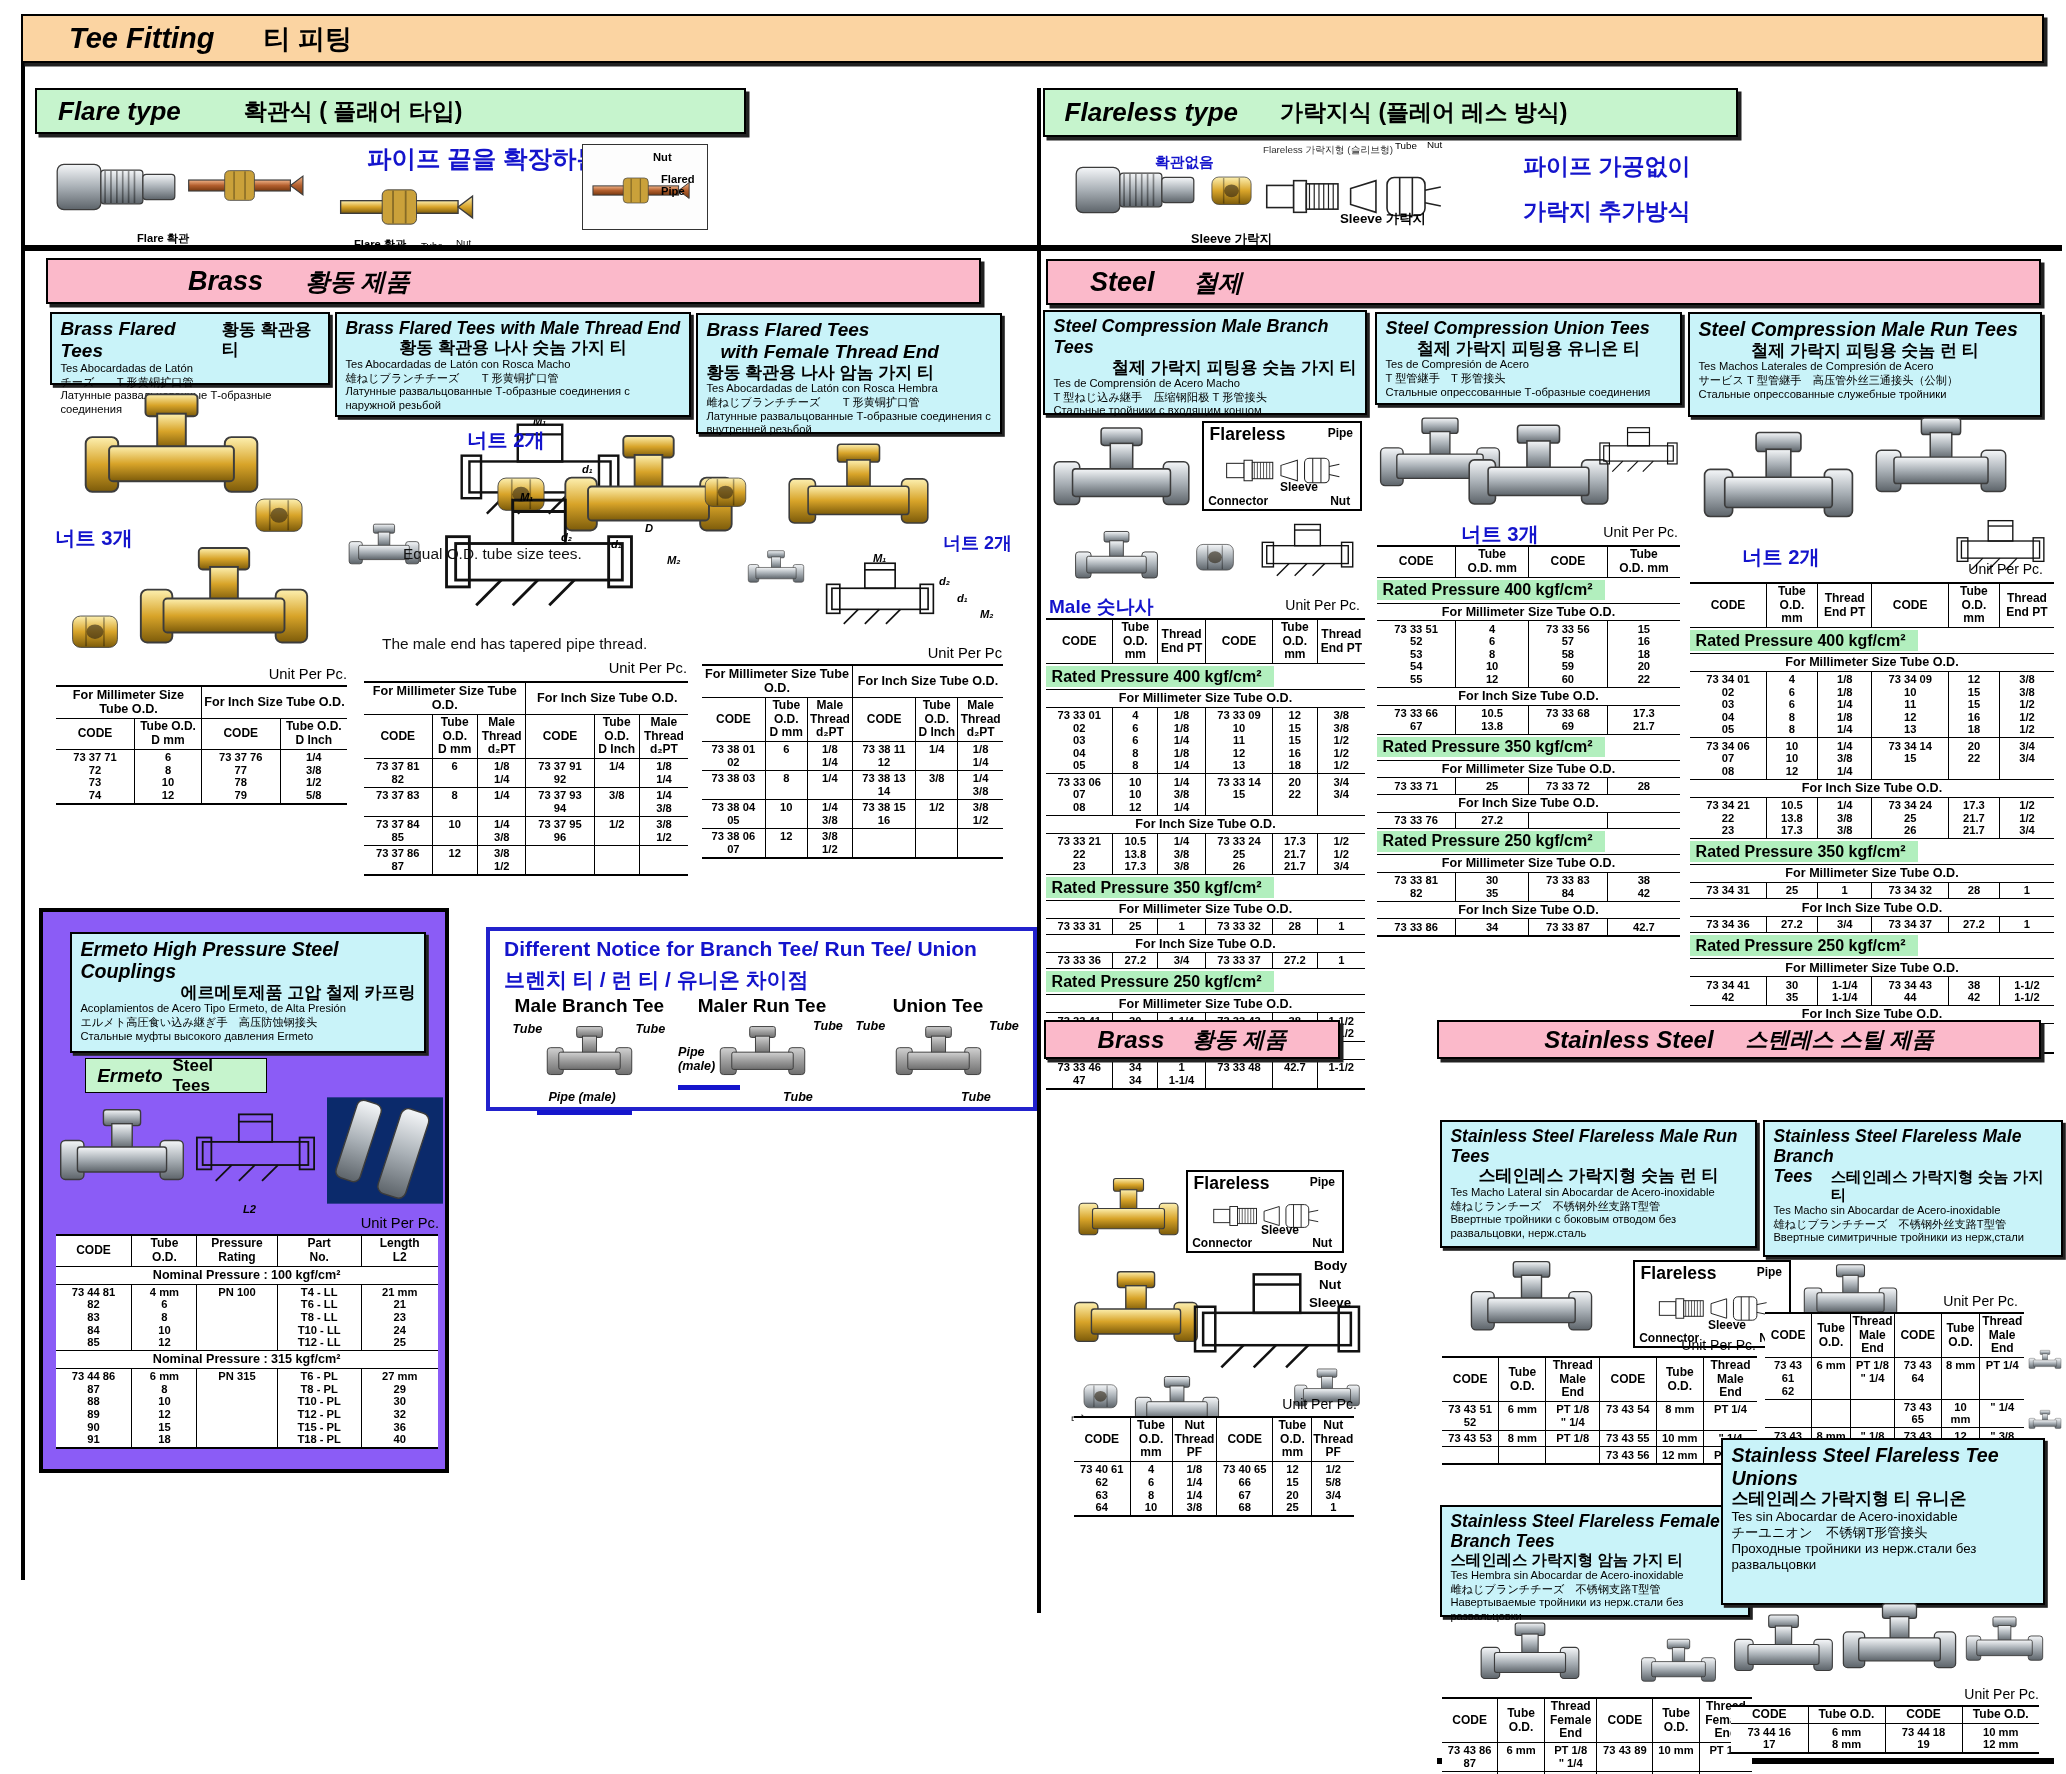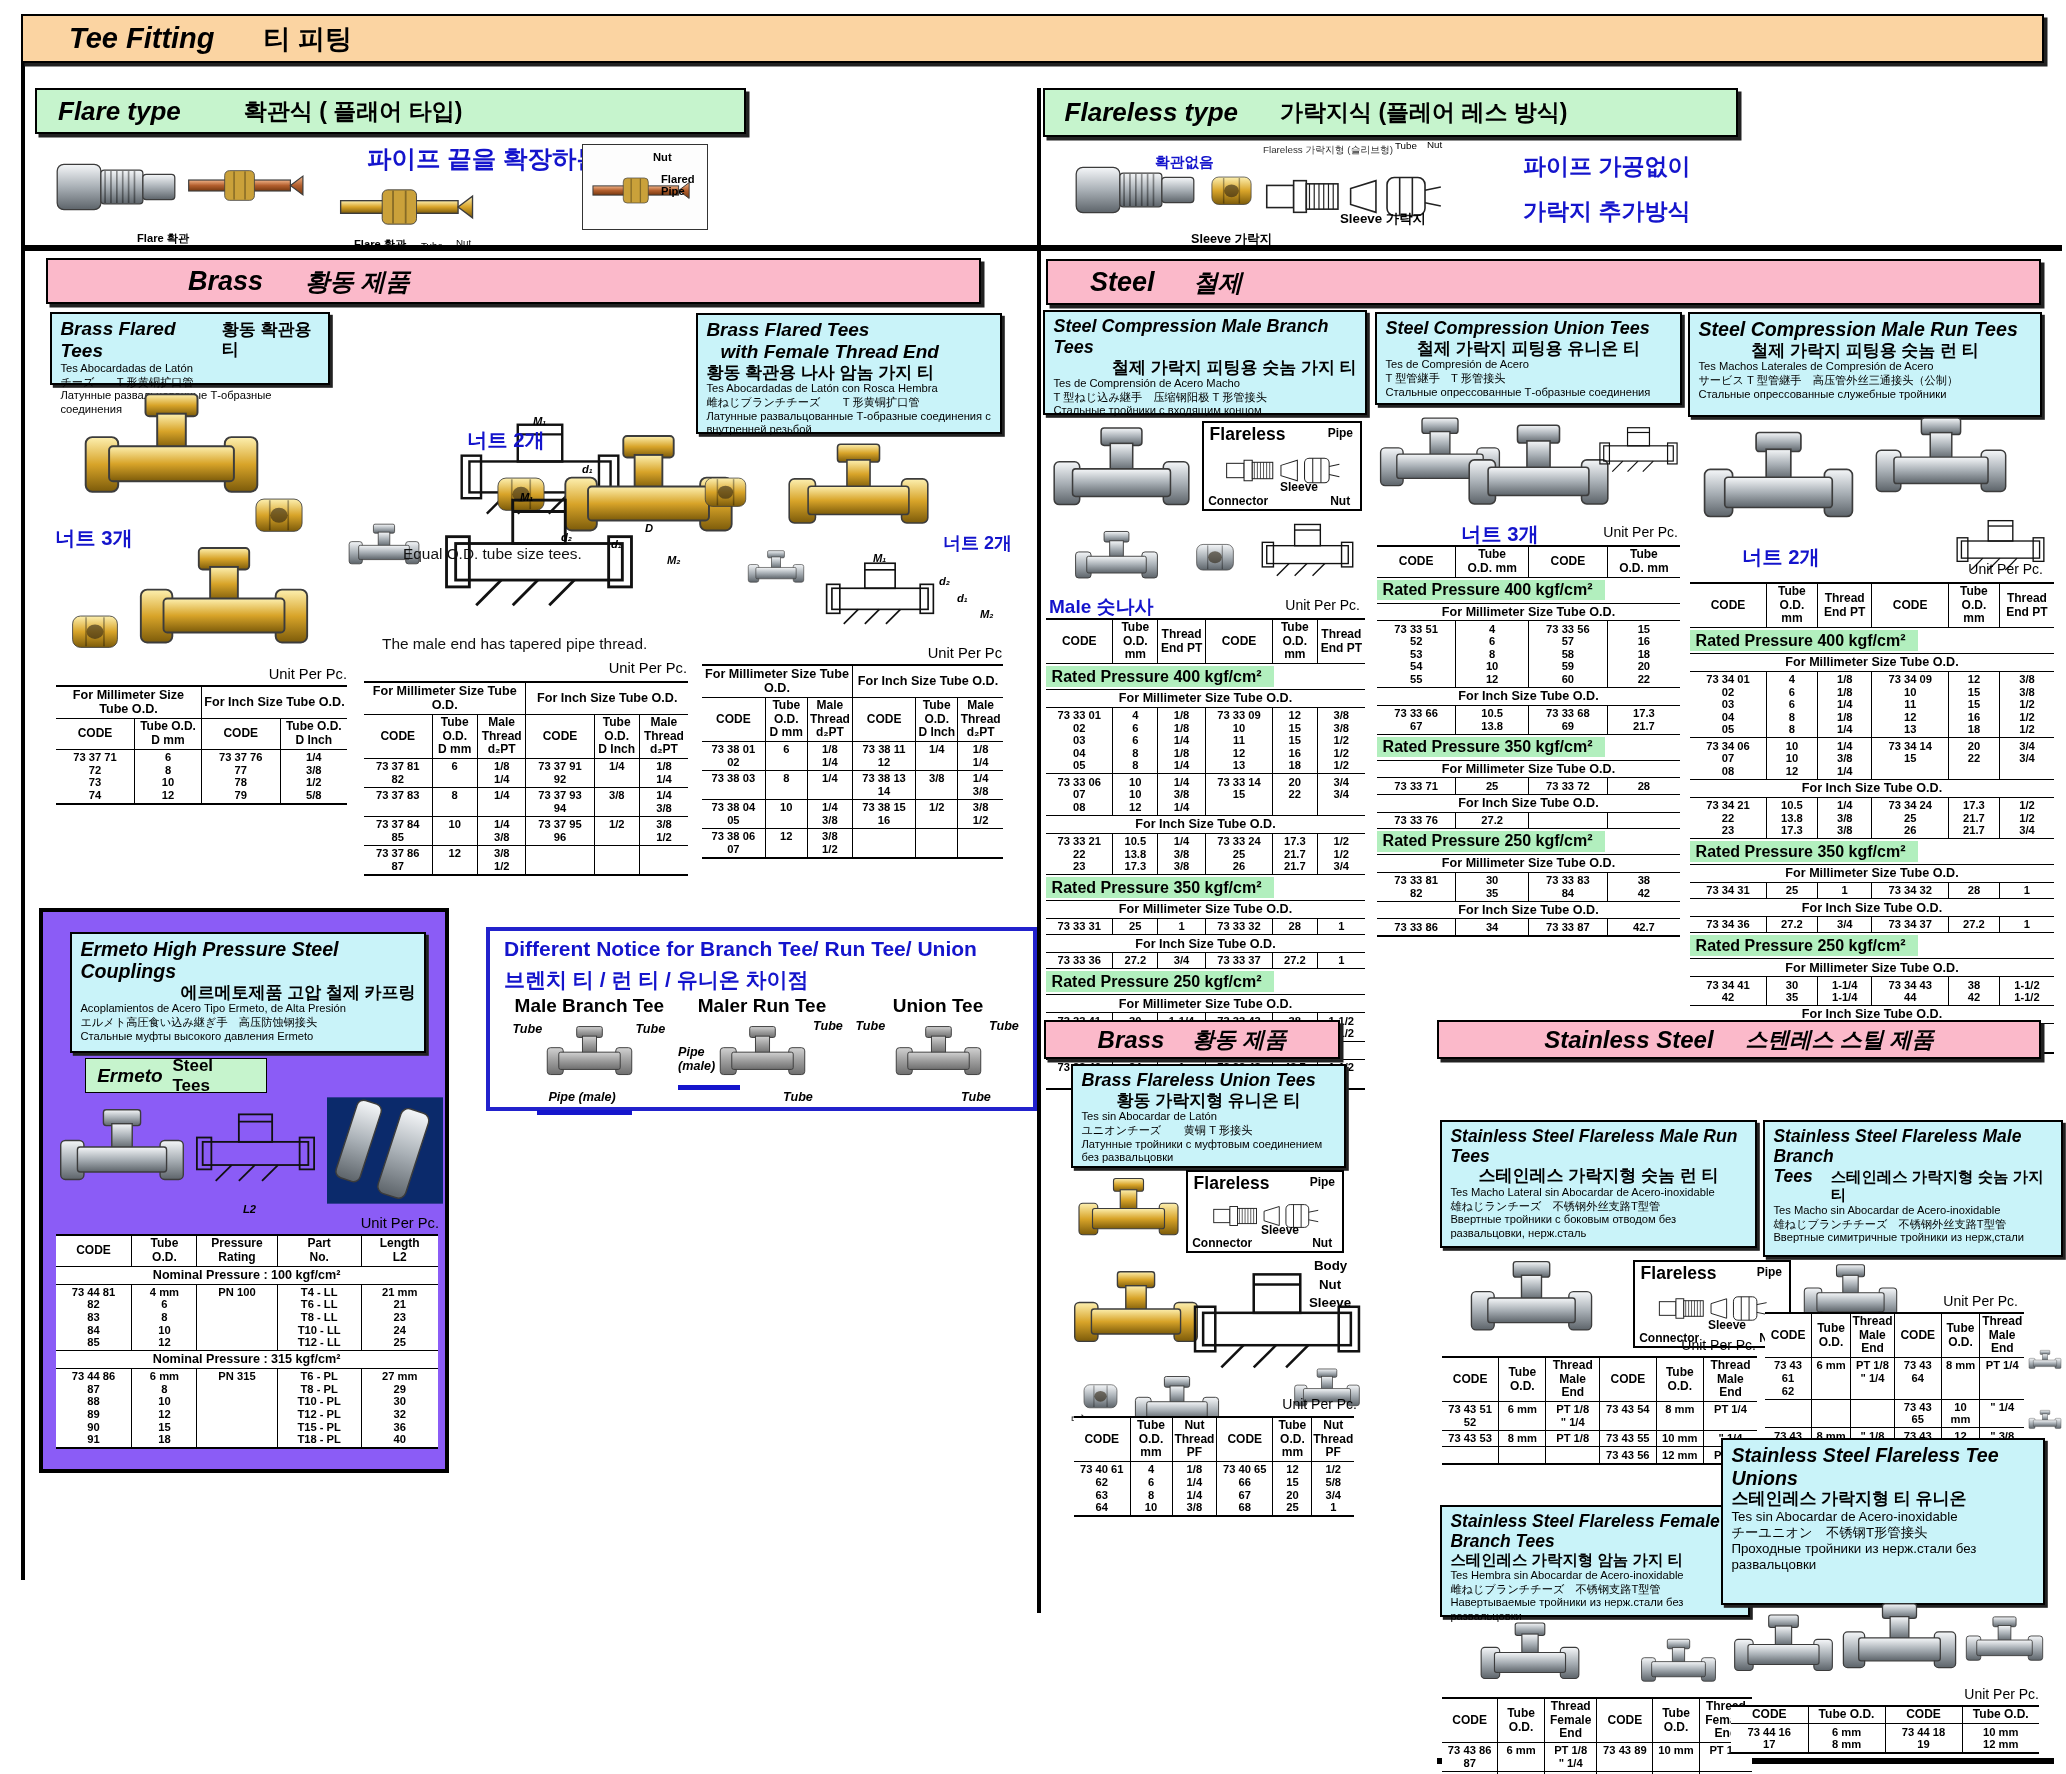--- a/index.html
+++ b/index.html
@@ -382,20 +382,27 @@
 78
 79</td>
           <td>1/4
 3/8
 1/2
 5/8</td>
         </tr>
       </tbody>
     </table>
 
+  <div class="secbox" style="left:335px;top:312px;width:356px;height:105px;">
+    <div class="t-en" data-bind="sections.brass2.title.en" style="font-size:17.5px;">Brass Flared Tees with Male Thread End</div>
+    <div class="t-ko" data-bind="sections.brass2.title.ko" style="text-align:center;">황동 확관용 나사 숫놈 가지 티</div>
+    <div class="t-sm" data-bind="sections.brass2.title.es">Tes Abocardadas de Latón con Rosca Macho</div>
+    <div class="t-sm" data-bind="sections.brass2.title.ja">雄ねじブランチチーズ　　T 形黄铜扩口管</div>
+    <div class="t-sm" data-bind="sections.brass2.title.ru">Латунные развальцованные Т-образные соединения с наружной резьбой</div>
+  </div>
   <span class="note" data-bind="sections.brass2.note" style="left:467px;top:426px;">너트 2개</span>
   <div class="photo" style="left:547px;top:431px;width:203px;height:126px;">
       <svg viewBox="0 0 140 100" width="100%" height="100%" preserveAspectRatio="xMidYMid meet">
         <defs>
           <linearGradient id="g14" x1="0" y1="0" x2="0" y2="1">
             <stop offset="0" stop-color="#fdf0b0"></stop>
             <stop offset=".5" stop-color="#d8a429"></stop>
             <stop offset="1" stop-color="#7c5b0a"></stop>
           </linearGradient>
         </defs>
@@ -1520,27 +1527,20 @@
 
   <div class="banner pink" style="left:1044px;top:1020px;width:296px;height:39px;justify-content:center;gap:28px;">
     <span class="en" data-bind="banners.brass2.en" style="font-size:24px;">Brass</span>
     <span class="ko" data-bind="banners.brass2.ko" style="font-size:22px;font-style:italic;">황동 제품</span>
   </div>
   <div class="banner pink" style="left:1437px;top:1020px;width:604px;height:39px;justify-content:center;gap:32px;">
     <span class="en" data-bind="banners.stainless.en" style="font-size:24px;">Stainless Steel</span>
     <span class="ko" data-bind="banners.stainless.ko" style="font-size:22px;font-style:italic;">스텐레스 스틸 제품</span>
   </div>
 
-  <div class="secbox" style="left:1071px;top:1064px;width:275px;height:104px;">
-    <div class="t-en" data-bind="sections.bfl.title.en" style="font-size:18px;">Brass Flareless Union Tees</div>
-    <div class="t-ko" data-bind="sections.bfl.title.ko" style="text-align:center;">황동 가락지형 유니온 티</div>
-    <div class="t-sm" data-bind="sections.bfl.title.es">Tes sin Abocardar de Latón</div>
-    <div class="t-sm" data-bind="sections.bfl.title.ja">ユニオンチーズ　　黄铜 T 形接头</div>
-    <div class="t-sm" data-bind="sections.bfl.title.ru">Латунные тройники с муфтовым соединением без развальцовки</div>
-  </div>
   <div class="photo" style="left:1076px;top:1174px;width:105px;height:78px;">
       <svg viewBox="0 0 140 100" width="100%" height="100%" preserveAspectRatio="xMidYMid meet">
         <defs>
           <linearGradient id="g38" x1="0" y1="0" x2="0" y2="1">
             <stop offset="0" stop-color="#fdf0b0"></stop>
             <stop offset=".5" stop-color="#d8a429"></stop>
             <stop offset="1" stop-color="#7c5b0a"></stop>
           </linearGradient>
         </defs>
         <rect x="50" y="4" width="40" height="17" rx="3" fill="url(#g38)" stroke="#3c3c3c" stroke-width="1.5"></rect>

